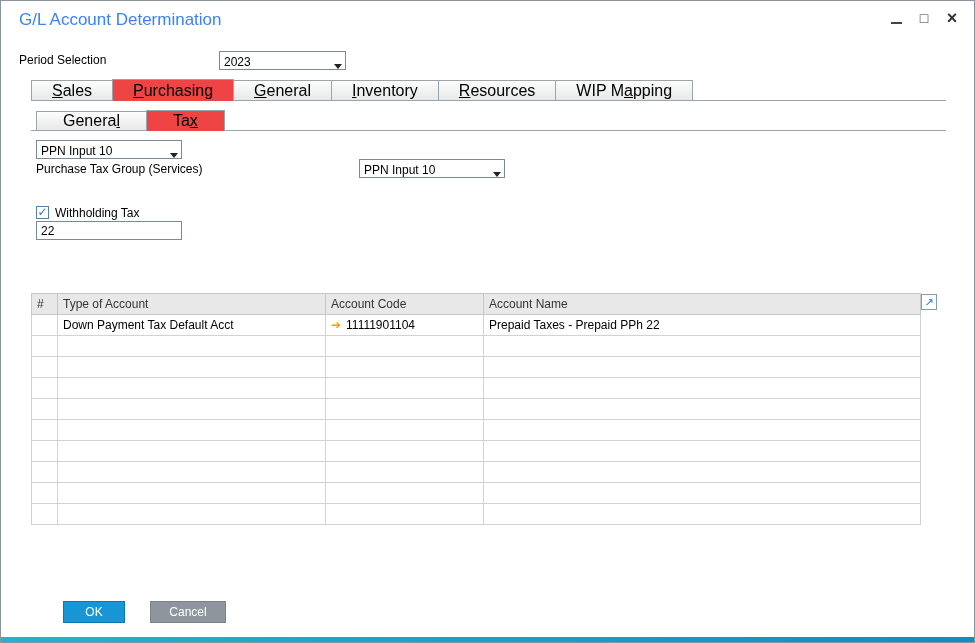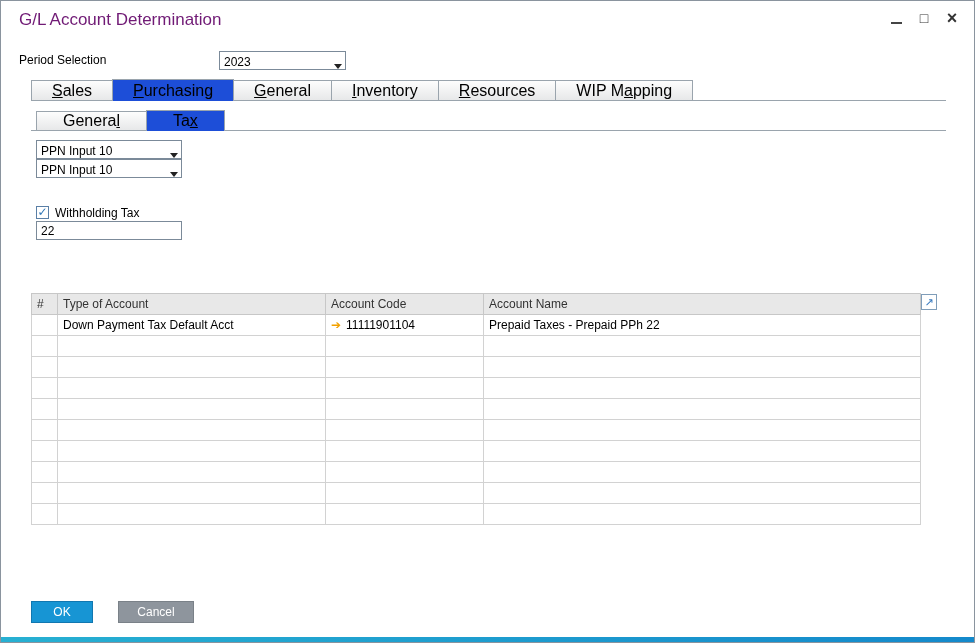--- a/index.html
+++ b/index.html
@@ -1,20 +1,20 @@
 <!DOCTYPE html>
 <html><head>
 <meta charset="utf-8">
 <style>
   html,body{margin:0;padding:0;background:#d7d7d7;font-family:"Liberation Sans","DejaVu Sans",sans-serif;}
   .window{position:relative;width:973px;height:641px;background:#ffffff;border:1px solid #8a949e;overflow:hidden;}
 
   
   .titlebar{position:absolute;left:0;top:0;right:0;height:36px;background:#fff;}
-  .title{position:absolute;left:18px;top:9px;font-size:17px;color:#701a75;}
+  .title{position:absolute;left:18px;top:9px;font-size:17px;color:#3b82f6;}
   .controls{position:absolute;right:14px;top:8px;display:flex;align-items:center;gap:12px;}
   .ctrl{width:16px;height:18px;display:flex;align-items:center;justify-content:center;color:#333;cursor:default;}
   .minbar{display:block;width:11px;height:0;border-bottom:2px solid #444;margin-top:10px;}
   .ctrl.max{font-size:14px;}
   .ctrl.close{font-size:18px;font-weight:bold;}
 
   
   .period-row{position:absolute;left:18px;top:49px;height:20px;display:flex;align-items:center;}
   .period-row .lbl{font-size:12px;color:#000;width:200px;}
   .combo{height:19px;border:1px solid #7b8a99;background:#fff;display:flex;align-items:flex-end;box-sizing:border-box;}
@@ -24,21 +24,21 @@
   .period-combo{width:127px;}
 
   
   .tabstrip{position:absolute;display:flex;align-items:flex-end;border-bottom:1px solid #9aa4ad;}
   .tabstrip.main{left:30px;top:78px;right:28px;height:21px;}
   .tabstrip.sub{left:30px;top:109px;right:28px;height:20px;}
   .tabstrip.sub .t:first-child{margin-left:5px;}
   .t{height:19px;line-height:19px;padding:0 20px;border:1px solid #9aa4ad;border-bottom:none;
      background:linear-gradient(#fdfdfd,#e7e8e9);font-size:16px;color:#000;margin-right:-1px;
      white-space:nowrap;cursor:default;}
-  .t.active{height:21px;line-height:21px;margin-bottom:-1px;background:#1d4ed8;position:relative;z-index:2;margin-top:35px;}
+  .t.active{height:21px;line-height:21px;margin-bottom:-1px;background:#ef4444;position:relative;z-index:2;margin-top:35px;}
   .tabstrip.sub .t{height:18px;line-height:18px;padding:0 26px;}
   .tabstrip.sub .t.active{height:20px;line-height:20px;}
 
   
   .fr{position:absolute;left:35px;height:19px;display:flex;align-items:center;font-size:12px;color:#000;}
   .fr .flabel{width:323px;}
   .fcombo{width:146px;}
   .txt{width:136px;height:15px;border:1px solid #7b8a99;font-size:12px;padding:1px 4px;font-family:inherit;color:#000;}
   .cb{width:13px;height:13px;border:1px solid #5a7fa6;background:#fff;display:flex;align-items:center;justify-content:center;
       font-size:12px;font-weight:bold;color:#2e75b6;line-height:13px;margin-right:6px;box-sizing:border-box;}
@@ -49,21 +49,21 @@
   .grid th,.grid td{border:1px solid #d2d2d2;height:20px;padding:0 5px;overflow:hidden;white-space:nowrap;text-align:left;box-sizing:content-box;}
   .grid thead th{background:#e8e8e8;border-color:#c7c7c7;font-weight:normal;color:#333;}
   .grid td{color:#000;background:#fff;}
   .link-arrow{color:#f2a100;font-weight:bold;margin-right:5px;font-size:12px;}
   .expand{position:absolute;right:-16px;top:1px;width:14px;height:14px;border:1px solid #7f9db9;background:#fff;
           color:#3a7bbf;font-size:11px;line-height:14px;text-align:center;cursor:pointer;}
 
   
   .footer{position:absolute;left:30px;top:600px;display:flex;gap:25px;}
   .btn{height:22px;font-size:12px;color:#fff;border:1px solid transparent;padding:0 16px;font-family:inherit;cursor:pointer;}
-  .btn.ok{background:#1795d4;border-color:#1177b0;min-width:62px;}
+  .btn.ok{background:#1795d4;border-color:#1177b0;min-width:62px;margin-left:32px;}
   .btn.cancel{background:#8e959d;border-color:#7a8188;min-width:76px;}
 
   .bottom-bar{position:absolute;left:0;right:0;bottom:0;height:5px;background:linear-gradient(90deg,#27b0d2,#1489cb);}
   u{text-decoration:underline;}
 </style>
 </head>
 <body>
 
 <div class="window">
 
@@ -104,20 +104,21 @@
   <div class="fr" style="top:139px;">
     <div class="combo fcombo">
       <span class="val">PPN Input 10</span>
       <span class="arrow">
           <i class="tri"></i>
         </span>
     </div>
   </div>
 
   <div class="fr" style="top:158px;">
+    <span class="flabel">Purchase Tax Group (Services)</span>
     <div class="combo fcombo">
       <span class="val">PPN Input 10</span>
       <span class="arrow">
           <i class="tri"></i>
         </span>
     </div>
   </div>
 
   <div class="fr" style="top:202px;">
     <span class="cb">✓</span>

